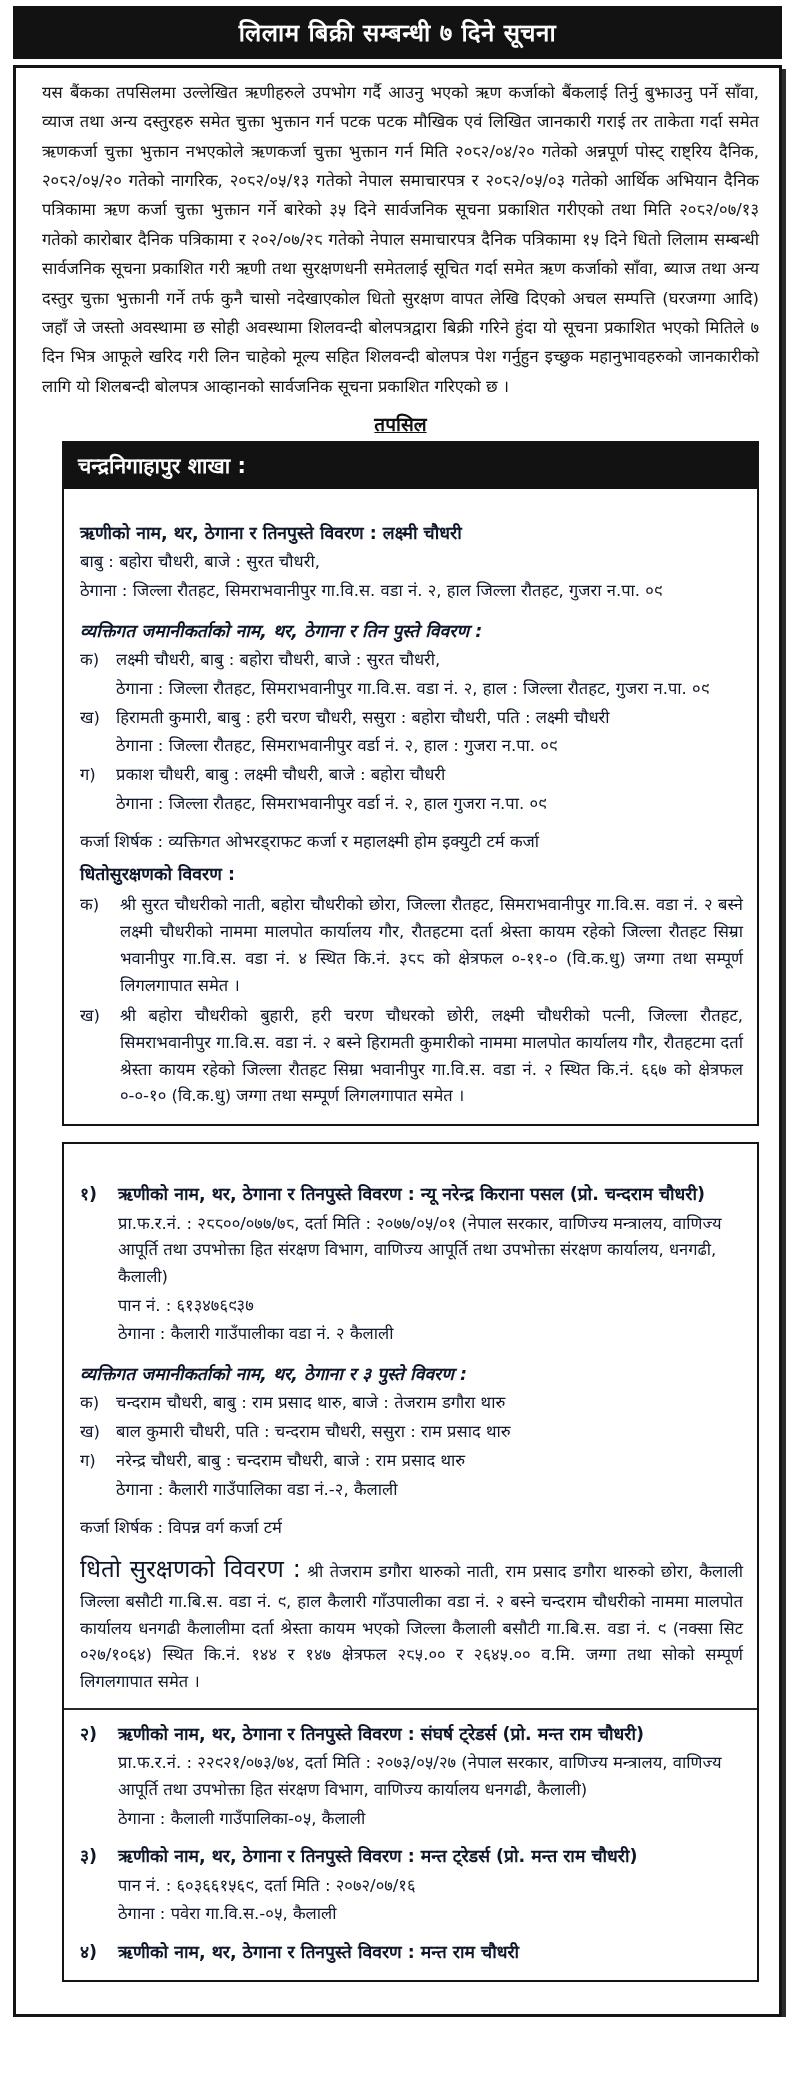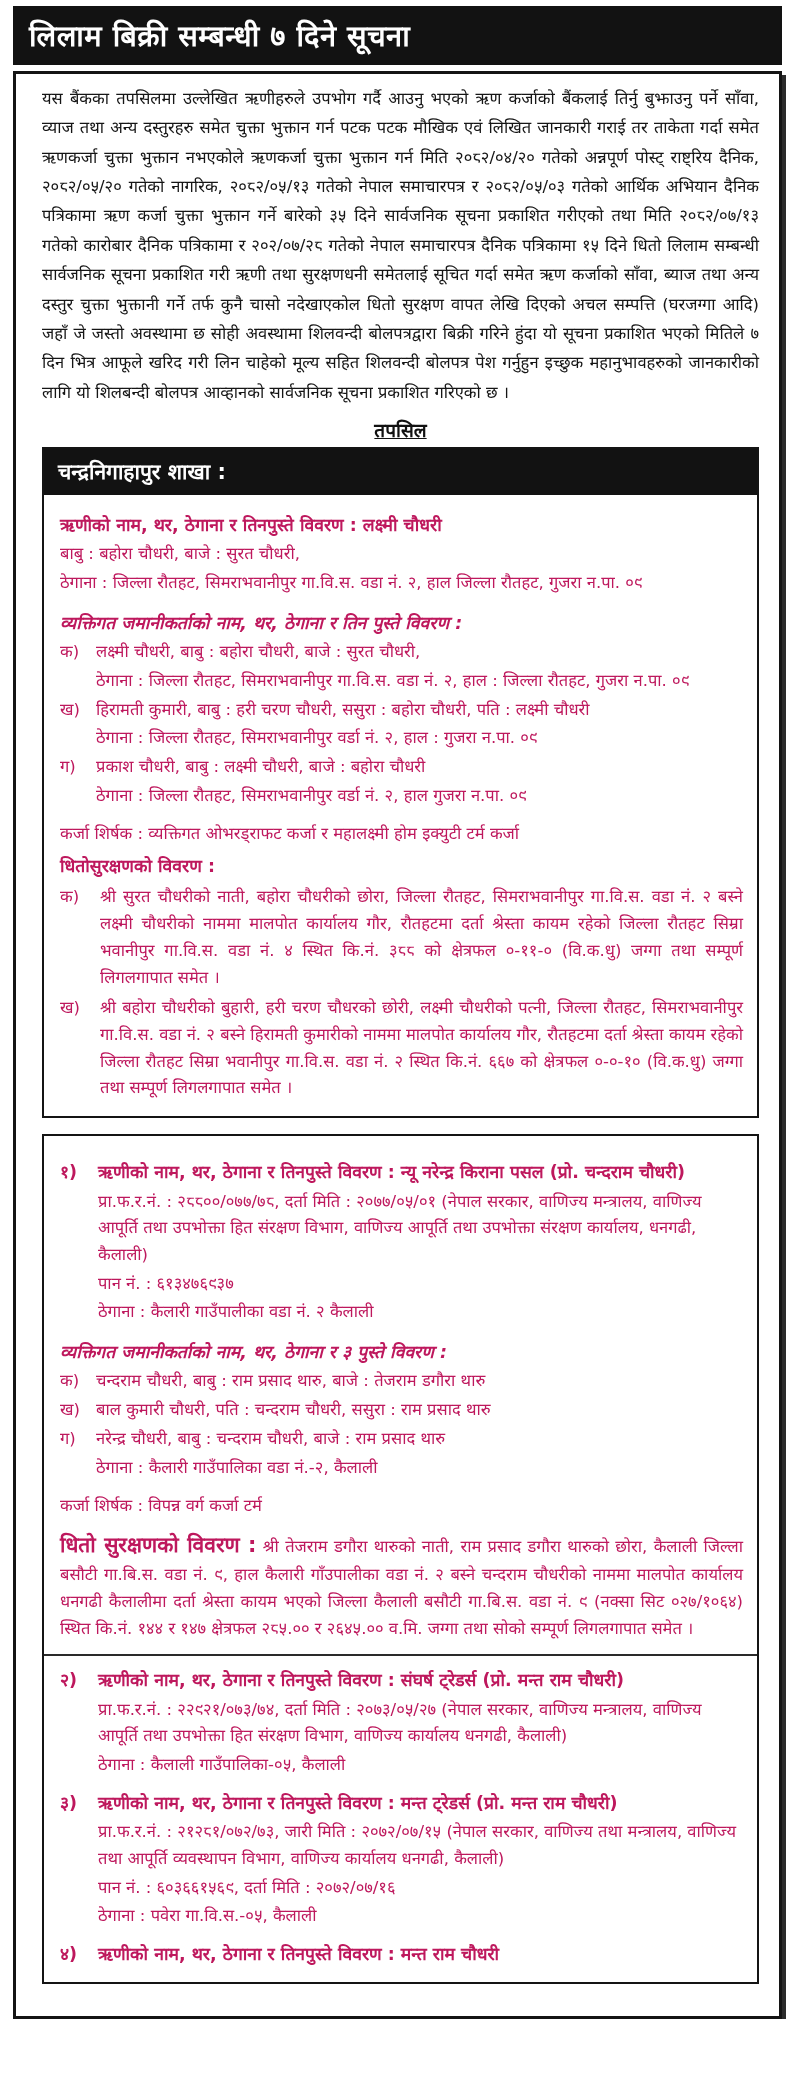--- a/index.html
+++ b/index.html
@@ -8,21 +8,22 @@
     width: 795px;
     font-family: "DejaVu Sans", "Liberation Sans", sans-serif;
     color: #111;
     -webkit-font-smoothing: antialiased;
   }
   .sheet { padding: 6px 13px 0 13px; }
 
   .title-bar {
     background: #121212;
     color: #fff;
-    font-size: 29px;
+    text-align: center;
+    font-size: 24px;
     font-weight: bold;
     padding: 9px 16px 11px;
     letter-spacing: 0.5px;
   }
 
   .outer-box {
     margin-top: 6px;
     border: 3px solid #141414;
     box-shadow: 4px 4px 0 #2b2b2b;
     padding: 10px 20px 16px 26px;
@@ -48,33 +49,34 @@
     font-weight: bold;
     font-size: 19px;
     text-decoration: underline;
     margin: 10px 0 4px;
   }
 
   .branch-box {
     border: 2px solid #141414;
     margin-bottom: 16px;
     background: #fff;
+    margin-left: 20px;
   }
   .branch-header {
     background: #121212;
     color: #fff;
     font-weight: bold;
     font-size: 21px;
     padding: 8px 14px 10px;
   }
   .branch-content {
-    padding: 12px 14px 14px 16px;
+    padding: 26px 14px 14px 16px;
     font-size: 16.5px;
     line-height: 1.62;
-    color: #be185d;
+    color: #0f172a;
   }
 
   .h-line { font-weight: bold; font-size: 17.5px; margin-top: 4px; }
   .h-line.gap { margin-top: 12px; font-style: italic; }
   .t-line { margin-top: 2px; }
   .loan-line { margin: 12px 0 2px; }
 
   .g-row { display: flex; margin-top: 2px; }
   .g-lbl { width: 36px; flex-shrink: 0; }
   .g-text { flex: 1; }
@@ -84,21 +86,21 @@
   .c-lbl { width: 40px; flex-shrink: 0; }
   .c-text { flex: 1; text-align: justify; }
 
   .item { display: flex; margin-top: 10px; }
   .item-num { width: 38px; flex-shrink: 0; font-weight: bold; font-size: 17.5px; }
   .item-body { flex: 1; }
   .item-title { font-weight: bold; font-size: 17.5px; }
   .item-sep { border-top: 2px solid #2a2a2a; margin: 12px -14px 2px -16px; }
 
   .collateral-para { margin-top: 8px; text-align: justify; }
-  .collateral-para .lead { font-weight: bold; font-size: 21px; }
+  .collateral-para .lead { font-weight: normal; font-size: 24px; }
 </style>
 </head>
 <body>
 
 <div class="sheet">
 
   <div class="title-bar">
     <span>लिलाम बिक्री सम्बन्धी ७ दिने सूचना</span>
   </div>
 
@@ -193,21 +195,20 @@
             <div class="item-title">ऋणीको नाम, थर, ठेगाना र तिनपुस्ते विवरण : संघर्ष ट्रेडर्स (प्रो. मन्त राम चौधरी)</div>
             <div class="t-line">प्रा.फ.र.नं. : २२९२१/०७३/७४, दर्ता मिति : २०७३/०५/२७ (नेपाल सरकार, वाणिज्य मन्त्रालय, वाणिज्य आपूर्ति तथा उपभोक्ता हित संरक्षण विभाग, वाणिज्य कार्यालय धनगढी, कैलाली)</div>
             <div class="t-line">ठेगाना : कैलाली गाउँपालिका-०५, कैलाली</div>
           </div>
         </div>
 
         <div class="item">
           <span class="item-num">३)</span>
           <div class="item-body">
             <div class="item-title">ऋणीको नाम, थर, ठेगाना र तिनपुस्ते विवरण : मन्त ट्रेडर्स (प्रो. मन्त राम चौधरी)</div>
-            <div class="t-line">प्रा.फ.र.नं. : २१२८१/०७२/७३, जारी मिति : २०७२/०७/१५ (नेपाल सरकार, वाणिज्य तथा मन्त्रालय, वाणिज्य तथा आपूर्ति व्यवस्थापन विभाग, वाणिज्य कार्यालय धनगढी, कैलाली)</div>
             <div class="t-line">पान नं. : ६०३६६१५६९, दर्ता मिति : २०७२/०७/१६</div>
             <div class="t-line">ठेगाना : पवेरा गा.वि.स.-०५, कैलाली</div>
           </div>
         </div>
 
         <div class="item">
           <span class="item-num">४)</span>
           <div class="item-body">
             <div class="item-title">ऋणीको नाम, थर, ठेगाना र तिनपुस्ते विवरण : मन्त राम चौधरी</div>
 

